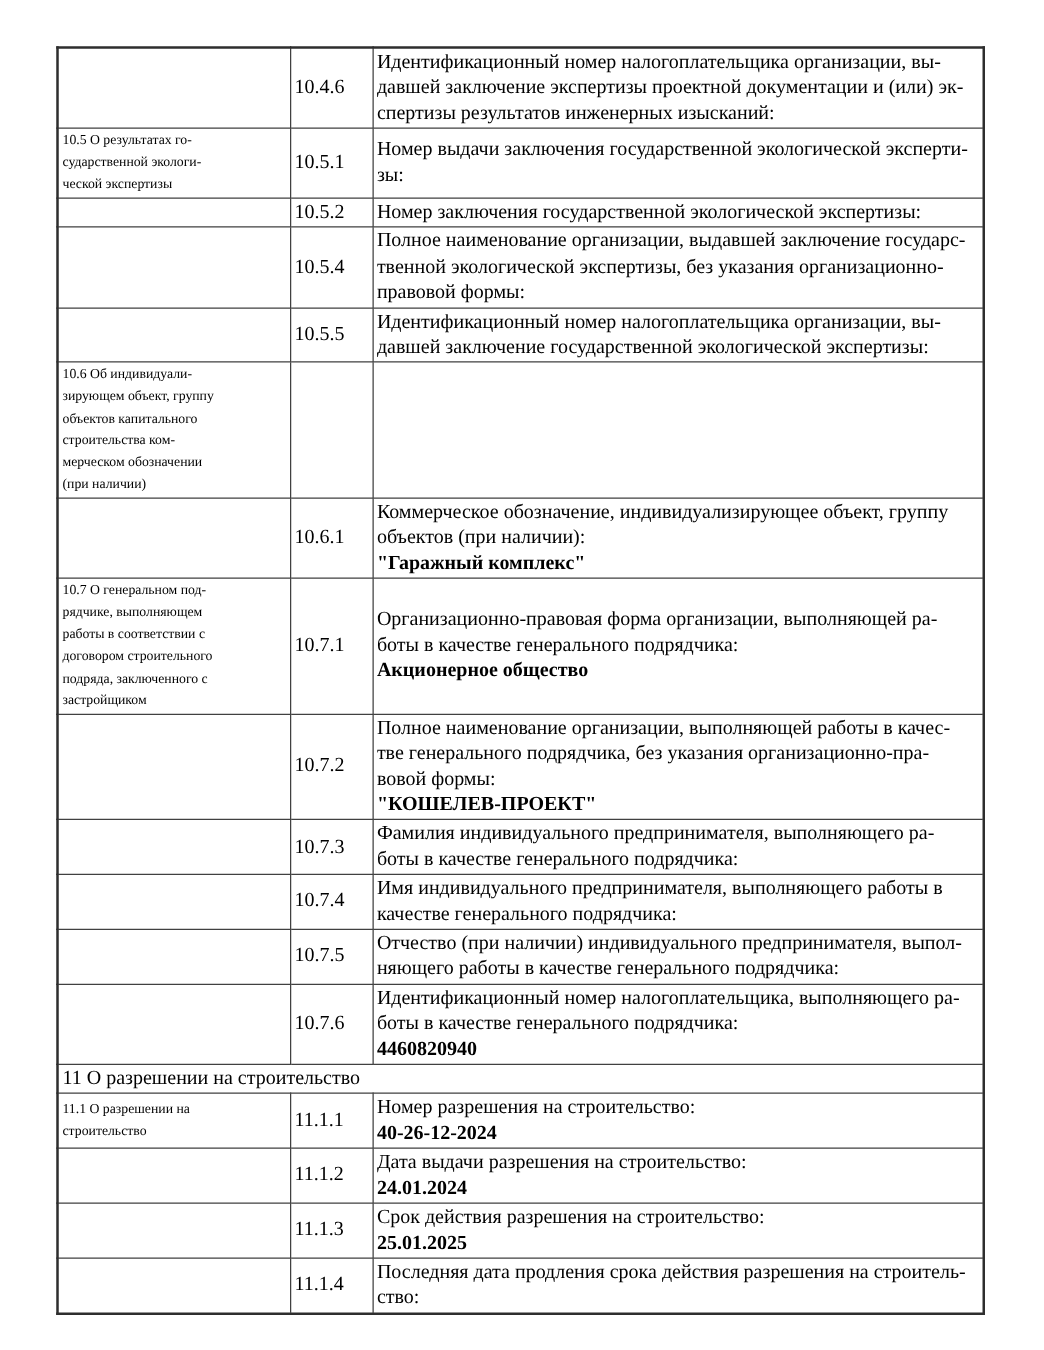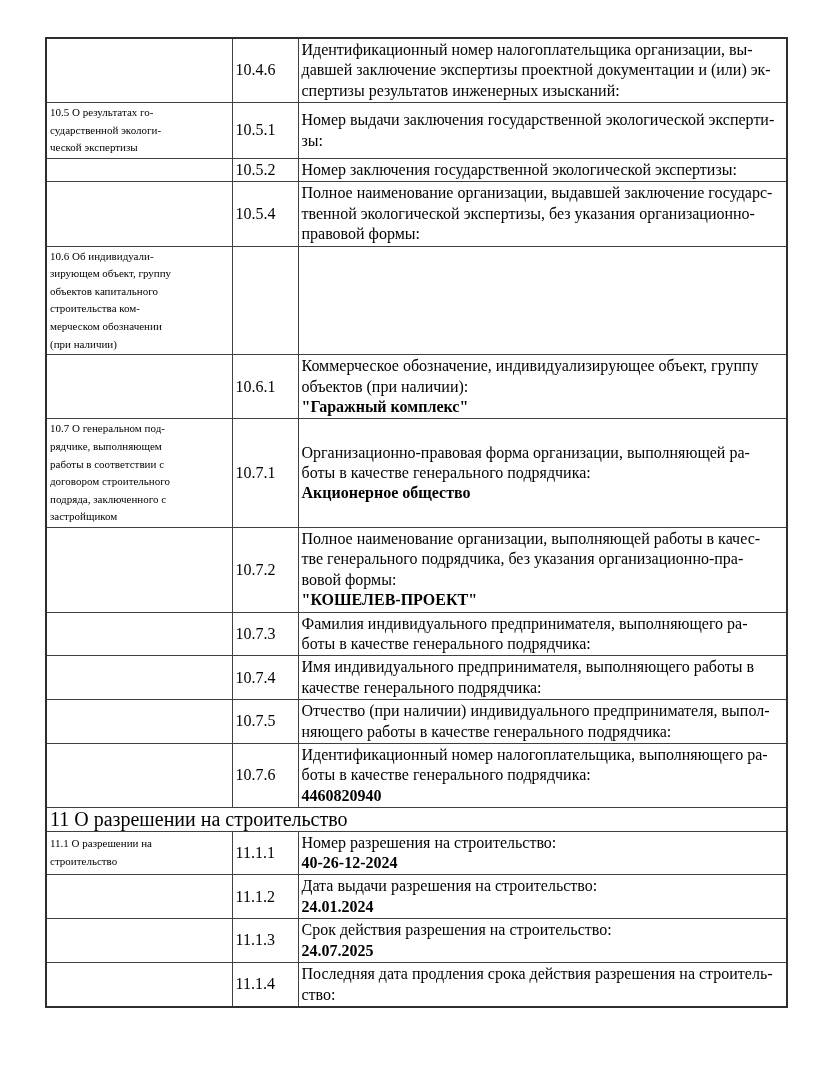--- a/index.html
+++ b/index.html
@@ -46,21 +46,21 @@
   }
   td.text-cell {
     font-size: 16px;
     line-height: 20.4px;
     padding-left: 4px;
     vertical-align: middle;
   }
   .cell-text { white-space: pre-line; }
   .cell-value { white-space: pre-line; font-weight: bold; }
   td.section-cell {
-    font-size: 20px;
+    font-size: 16px;
     line-height: 20.4px;
     padding: 1px 3px;
   }
 </style>
 </head>
 <body>
 
 <div class="page">
   <table class="decl">
     <colgroup>
@@ -98,20 +98,28 @@
         <tr>
           <td class="label-cell"></td>
           <td class="num-cell">10.5.4</td>
           <td class="text-cell">
             <div class="cell-text">Полное наименование организации, выдавшей заключение государс-
 твенной экологической экспертизы, без указания организационно-
 правовой формы:</div>
           </td>
         </tr>
         <tr>
+          <td class="label-cell"></td>
+          <td class="num-cell">10.5.5</td>
+          <td class="text-cell">
+            <div class="cell-text">Идентификационный номер налогоплательщика организации, вы-
+давшей заключение государственной экологической экспертизы:</div>
+          </td>
+        </tr>
+        <tr>
           <td class="label-cell">10.6 Об индивидуали-
 зирующем объект, группу
 объектов капитального
 строительства ком-
 мерческом обозначении
 (при наличии)</td>
           <td class="num-cell"></td>
           <td class="text-cell">
             <div class="cell-text"></div>
           </td>
@@ -200,21 +208,21 @@
           <td class="text-cell">
             <div class="cell-text">Дата выдачи разрешения на строительство:</div>
             <div class="cell-value">24.01.2024</div>
           </td>
         </tr>
         <tr>
           <td class="label-cell"></td>
           <td class="num-cell">11.1.3</td>
           <td class="text-cell">
             <div class="cell-text">Срок действия разрешения на строительство:</div>
-            <div class="cell-value">24.07.2025</div>
+            <div class="cell-value">25.01.2025</div>
           </td>
         </tr>
         <tr>
           <td class="label-cell"></td>
           <td class="num-cell">11.1.4</td>
           <td class="text-cell">
             <div class="cell-text">Последняя дата продления срока действия разрешения на строитель-
 ство:</div>
           </td>
         </tr>

